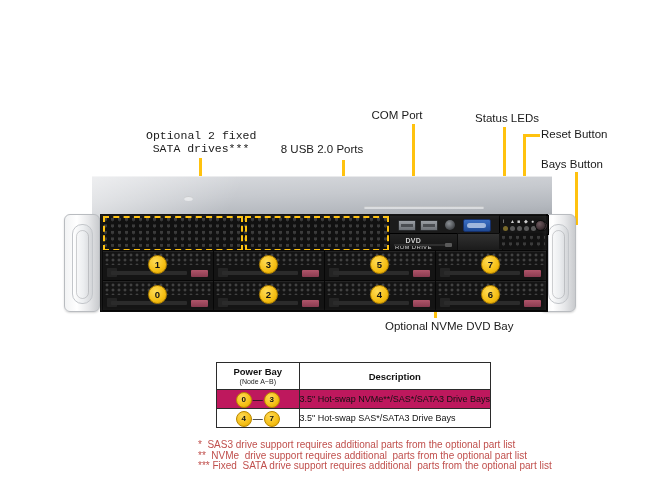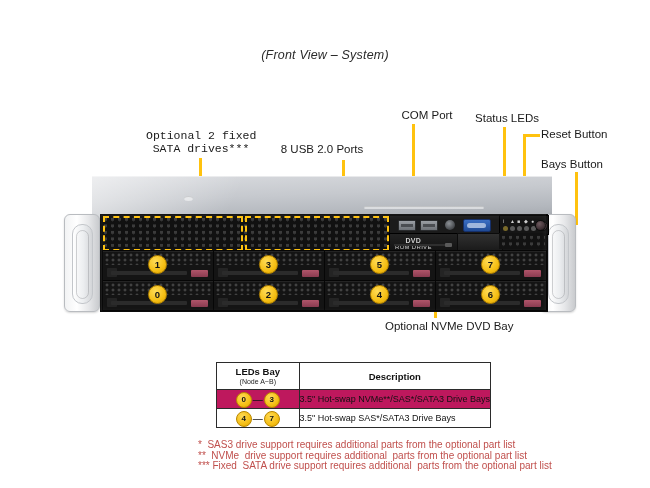--- a/index.html
+++ b/index.html
@@ -160,28 +160,27 @@
 
   
   .notes{position:absolute;left:198px;top:440px;width:420px;}
   .note{font-size:10px;color:#C0504D;line-height:10.5px;white-space:pre;}
 </style>
 </head>
 <body>
 
 <div class="stage">
 
-  <div class="caption">(Front View – System)</div>
 
   <div class="lbl ctr" style="left:146px;top:129px;width:110px;font-family:Liberation Mono, monospace;">Optional 2 fixed
 SATA drives***</div>
 
   <div class="lbl ctr" style="left:252px;top:143px;width:140px;">8 USB 2.0 Ports</div>
 
-  <div class="lbl ctr" style="left:372px;top:109px;width:110px;">COM Port</div>
+  <div class="lbl ctr" style="left:342px;top:109px;width:110px;">COM Port</div>
 
   <div class="lbl ctr" style="left:452px;top:112px;width:110px;">Status LEDs</div>
 
   <div class="lbl left" style="left:541px;top:128px;width:110px;">Reset Button</div>
 
   <div class="lbl left" style="left:541px;top:158px;width:110px;">Bays Button</div>
 
   <div class="lbl left" style="left:385px;top:320px;width:160px;">Optional NVMe DVD Bay</div>
 
   <div class="vline" style="left:199px;top:158px;height:62px;"></div>
@@ -329,21 +328,21 @@
       <div class="num" style="left:380px;top:70px;">6</div>
 
     </div>
     <div class="face-shadow"></div>
   </div>
 
   <table class="tbl">
     <tbody>
         <tr>
       <th class="c-head baycell">
-        <div class="th-main">LEDs Bay</div>
+        <div class="th-main">Power Bay</div>
         <div class="th-sub">(Node A~B)</div>
       </th>
       <th class="c-head">
         <div class="th-main">Description</div>
       </th>
     </tr>
     <tr class="row-gray">
       <td class="baycell">
         <span class="minibadge">0</span><span class="dashsep">—</span><span class="minibadge">3</span>
       </td>

